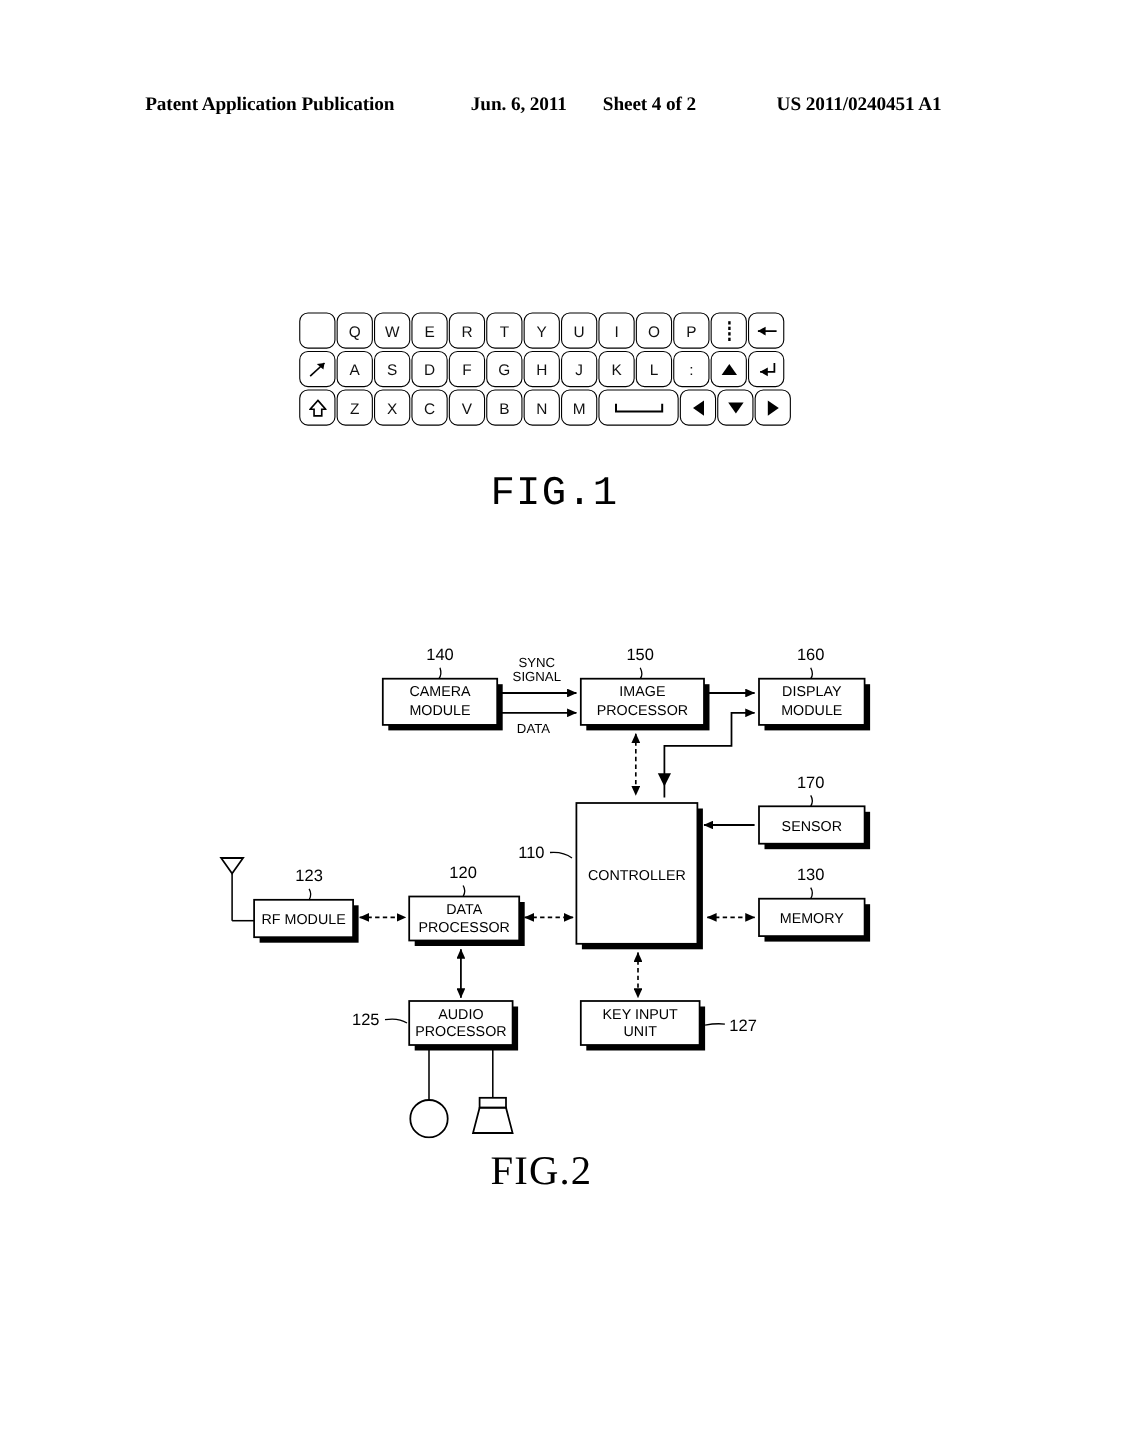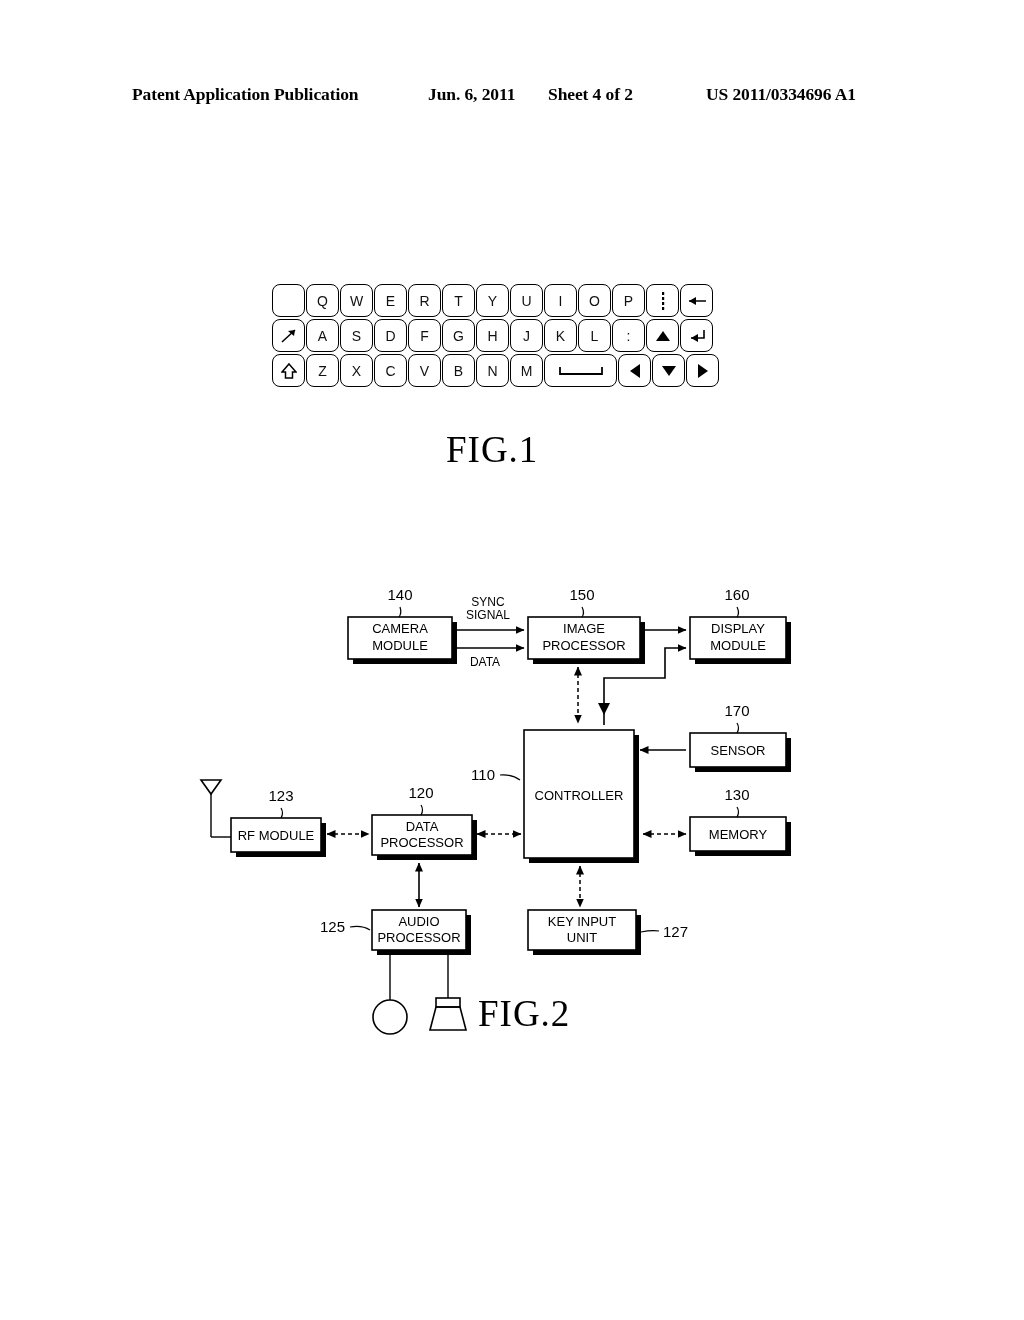--- a/index.html
+++ b/index.html
@@ -39,22 +39,22 @@
 
   
   .fig-caption {
     position: absolute;
     font-family: "Liberation Serif", serif;
     font-size: 37px;
     font-weight: normal;
     letter-spacing: 1px;
     white-space: nowrap;
   }
-  #fig1-caption { left: 446px; top: 428px; }
-  #fig2-caption { left: 446px; top: 992px; margin-left: 32px; }
+  #fig1-caption { left: 446px; top: 428px; font-family: Liberation Mono, monospace; }
+  #fig2-caption { left: 446px; top: 1043px; }
 
   
   #fig1-keyboard {
     position: absolute;
     left: 272px;
     top: 284px;
     width: 452px;
     height: 104px;
   }
   .kb-row {
@@ -100,21 +100,21 @@
   }
   #fig2-diagram svg { display: block; }
 </style>
 </head>
 <body>
 
 <div id="page-header">
   <span class="hdr-pub">Patent Application Publication</span>
   <span class="hdr-date">Jun. 6, 2011</span>
   <span class="hdr-sheet">Sheet 4 of 2</span>
-  <span class="hdr-num">US 2011/0334696 A1</span>
+  <span class="hdr-num">US 2011/0240451 A1</span>
 </div>
 
 <div id="fig1-keyboard">
   <div class="kb-row" id="kb-row-0">
       <div class="kb-key blank"></div>
       <div class="kb-key">
         <span>Q</span>
       </div>
       <div class="kb-key">
         <span>W</span>

